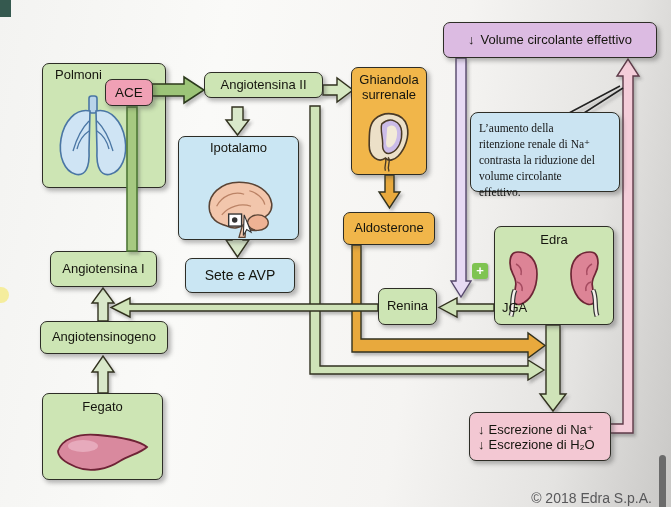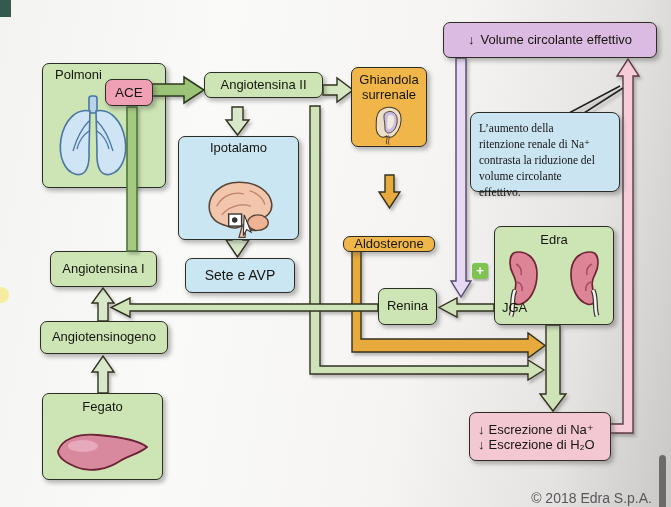--- a/index.html
+++ b/index.html
@@ -97,21 +97,21 @@
       <path d="M37,16 C23,13 11,26 8,44 C5,62 12,76 22,79 C32,82 37,73 36,55 Z" fill="#cfe4f4" stroke="#4a76a4" stroke-width="1.6"></path>
       <path d="M43,16 C57,13 69,26 72,44 C75,62 68,76 58,79 C48,82 43,73 44,55 Z" fill="#cfe4f4" stroke="#4a76a4" stroke-width="1.6"></path>
       <path d="M36,26 C30,32 24,42 20,56 M36,36 C30,40 26,46 24,54 M44,26 C50,32 56,42 60,56 M44,36 C50,40 54,46 56,54" fill="none" stroke="#4a76a4" stroke-width="1.3"></path>
     </svg>
   </div>
 
   <div class="box green" style="left:204px;top:72px;width:119px;height:26px;">
     <span class="lbl">Angiotensina II</span>
   </div>
 
-  <div class="box orange top-label" style="left:351px;top:67px;width:76px;height:80px;padding-top:5px;">
+  <div class="box orange top-label" style="left:351px;top:67px;width:76px;height:108px;padding-top:5px;">
     <span class="lbl" style="padding:0 4px;">Ghiandola surrenale</span>
     <svg width="54" height="66" viewBox="0 0 60 72" style="margin-top:2px">
       <path d="M14,12 C26,1 46,5 50,19 C53,31 48,45 40,53 C36,57 30,59 26,55 C18,61 8,53 8,41 C8,27 8,18 14,12 Z" fill="#ece0c8" stroke="#4a3a26" stroke-width="1.8"></path>
       <path d="M22,17 C32,8 43,15 44,25 C45,35 41,45 33,49 C27,52 22,47 23,39 C23,31 20,23 22,17 Z" fill="#cbbce8" stroke="#4a3a26" stroke-width="1.6"></path>
       <path d="M28,21 C34,16 39,20 39,27 C39,34 36,41 31,43 C28,44 26,41 27,35 Z" fill="#f2ead8"></path>
       <path d="M29,54 C33,58 27,63 30,70 M26,55 C28,60 24,64 26,69" stroke="#4a3a26" stroke-width="1.5" fill="none"></path>
     </svg>
   </div>
 
   <div class="box purple row" style="left:443px;top:22px;width:214px;height:36px;">
@@ -129,21 +129,21 @@
       <rect x="34" y="43" width="15" height="14" fill="#ffffff" stroke="#333" stroke-width="1.6"></rect>
       <circle cx="41" cy="50" r="3.2" fill="#333"></circle>
       <path d="M52,44 L60,64 L55,61 L51,68 Z" fill="#fff" stroke="#333" stroke-width="1.3"></path>
     </svg>
   </div>
 
   <div class="callout">
     <span>L’aumento della ritenzione renale di Na⁺ contrasta la riduzione del volume circolante effettivo.</span>
   </div>
 
-  <div class="box orange" style="left:343px;top:212px;width:92px;height:16px;margin-top:24px;">
+  <div class="box orange" style="left:343px;top:212px;width:92px;height:33px;">
     <span class="lbl">Aldosterone</span>
   </div>
 
   <div class="box blue" style="left:185px;top:258px;width:110px;height:35px;font-size:14px;">
     <span class="lbl">Sete e AVP</span>
   </div>
 
   <div class="box green" style="left:50px;top:251px;width:107px;height:36px;">
     <span class="lbl">Angiotensina I</span>
   </div>

